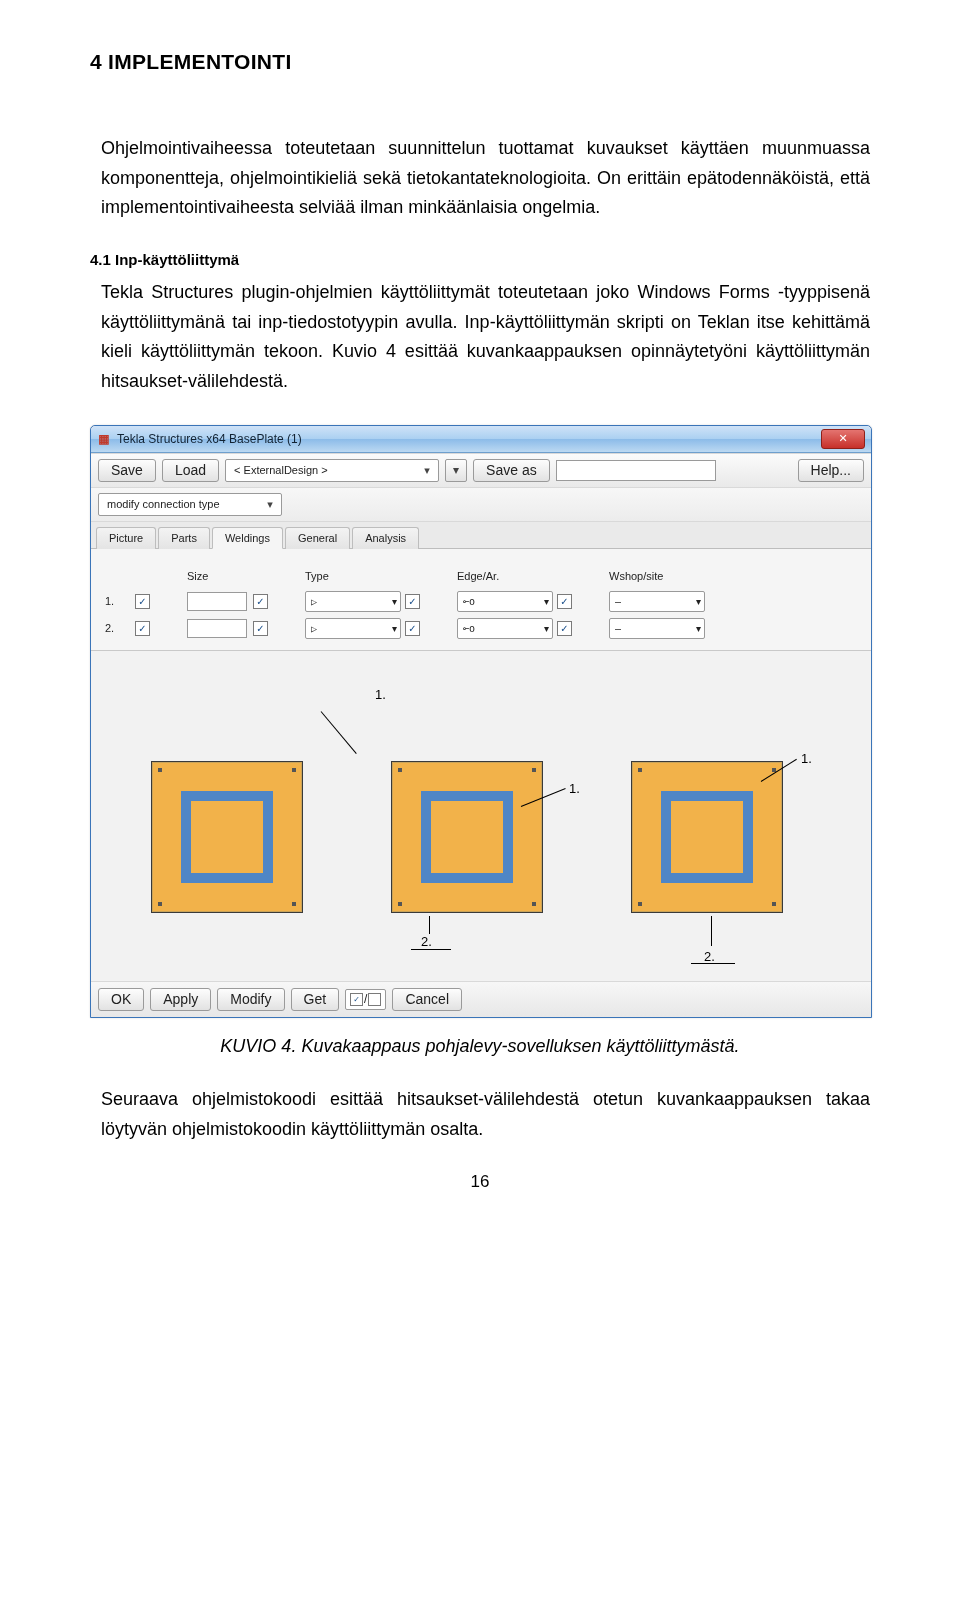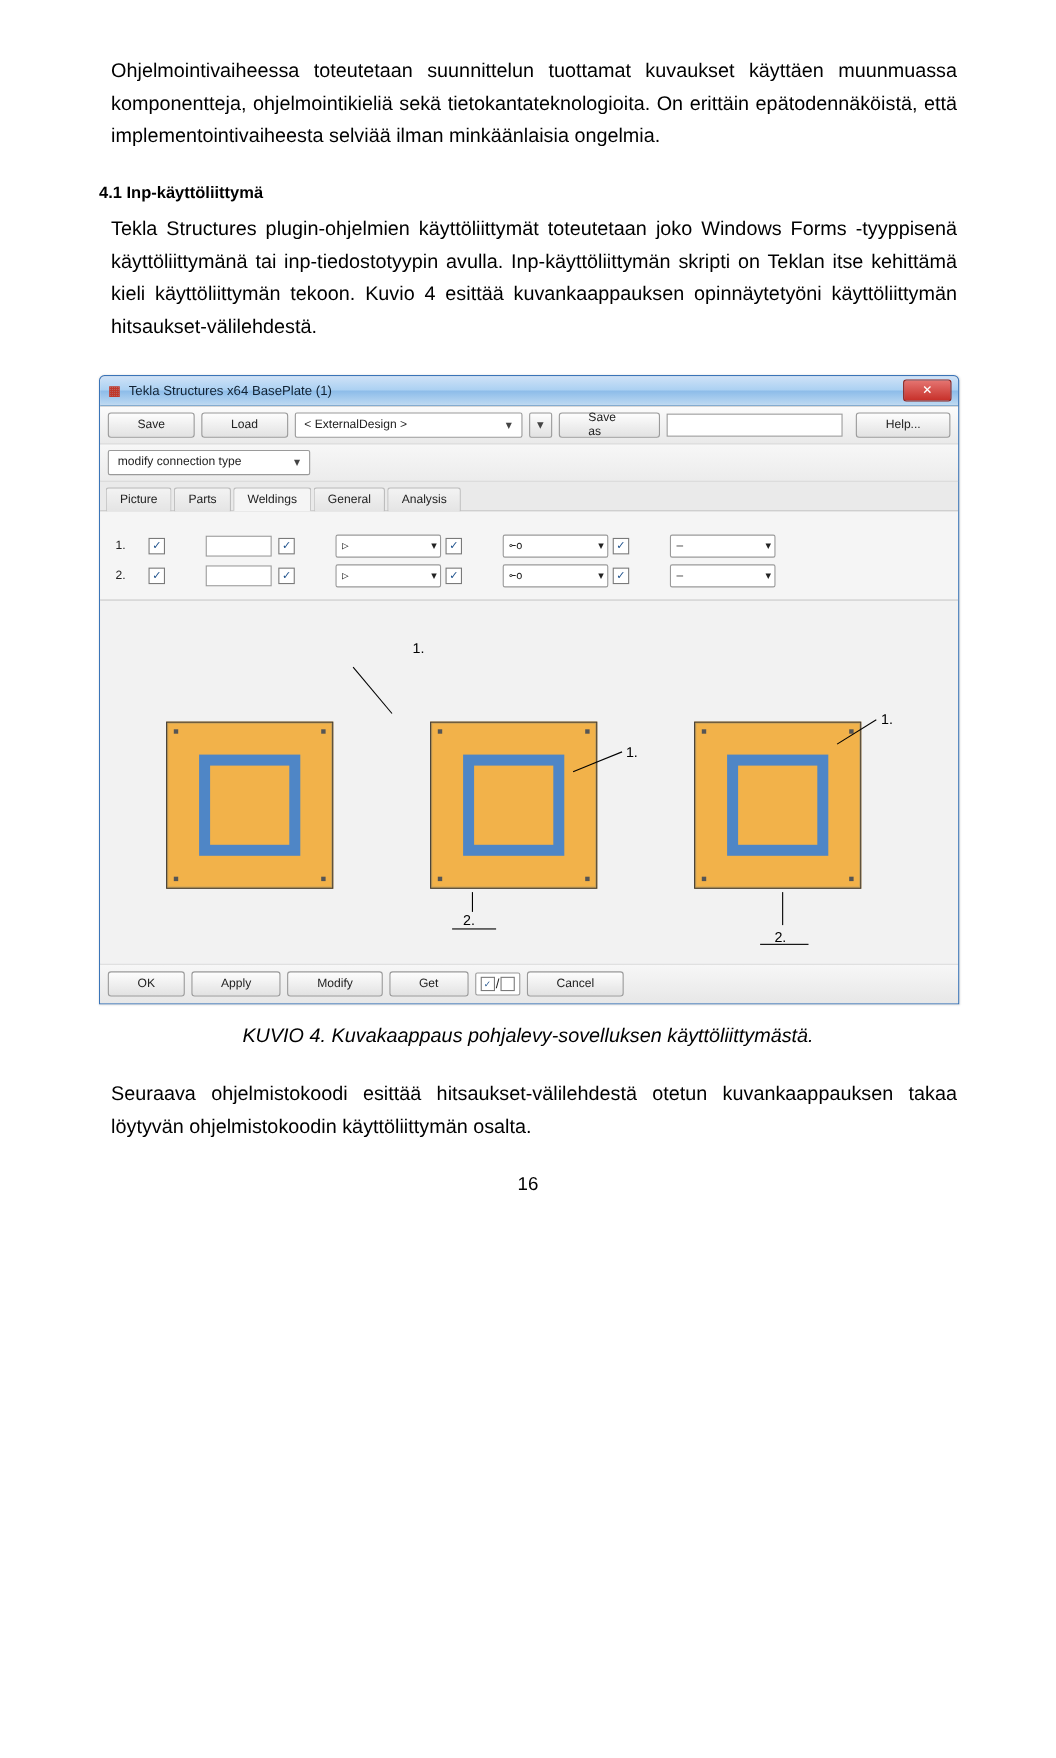--- a/index.html
+++ b/index.html
@@ -90,27 +90,28 @@
   }
   .toolbar1 {
     background: linear-gradient(#fbfbfb,#e9e9e9);
     padding: 5px 7px;
     display: flex;
     align-items: center;
     gap: 6px;
   }
   .wbtn {
     height: 21px;
-    padding: 0 26px;
+    padding: 0 12px;
     background: linear-gradient(#fdfdfd,#e2e2e2);
     border: 1px solid #9a9a9a;
     border-radius: 3px;
-    font-size: 11px;
+    font-size: 14px;
     display: inline-flex; align-items: center; justify-content: center;
     cursor: pointer;
+    text-align: center;
   }
   .combo {
     height: 21px;
     border: 1px solid #9a9a9a;
     background: #fff;
     display: inline-flex; align-items: center;
     padding: 0 4px 0 8px;
     border-radius: 2px;
     font-size: 11px;
     cursor: pointer;
@@ -245,20 +246,21 @@
     width: 11px; height: 11px; border: 1px solid #7a7a7a; background: #fff;
     display: inline-flex; align-items: center; justify-content: center;
     font-size: 8px; color: #1a4e8a;
   }
 </style>
 </head>
 <body>
 
 <div class="page">
 
+  <h2 class="section-title">4 IMPLEMENTOINTI</h2>
 
   <p class="body-text">Ohjelmointivaiheessa toteutetaan suunnittelun tuottamat kuvaukset käyttäen muunmuassa komponentteja, ohjelmointikieliä sekä tietokantateknologioita. On erittäin epätodennäköistä, että implementointivaiheesta selviää ilman minkäänlaisia ongelmia.</p>
 
   <h3 class="subsection">4.1 Inp-käyttöliittymä</h3>
 
   <p class="body-text">Tekla Structures plugin-ohjelmien käyttöliittymät toteutetaan joko Windows Forms -tyyppisenä käyttöliittymänä tai inp-tiedostotyypin avulla. Inp-käyttöliittymän skripti on Teklan itse kehittämä kieli käyttöliittymän tekoon. Kuvio 4 esittää kuvankaappauksen opinnäytetyöni käyttöliittymän hitsaukset-välilehdestä.</p>
 
   <div class="win">
 
     <div class="titlebar">
@@ -296,20 +298,32 @@
 
     <div class="tabs">
       <div class="tab">Picture</div>
       <div class="tab">Parts</div>
       <div class="tab active">Weldings</div>
       <div class="tab">General</div>
       <div class="tab">Analysis</div>
     </div>
 
     <div class="tabbody">
+      <div class="gridhdr">
+        <span></span>
+          <span></span>
+        <span>Size</span>
+        <span></span>
+        <span>Type</span>
+        <span></span>
+        <span>Edge/Ar.</span>
+        <span></span>
+        <span>Wshop/site</span>
+        <span></span>
+      </div>
 
       <div class="gridrow">
         <span>1.</span>
         <span class="chk">✓</span>
         <input class="txtin" style="">
         <span class="chk">✓</span>
         <div class="iconcombo">
           <span class="glyph">▷</span>
           <span>▾</span>
         </div>

